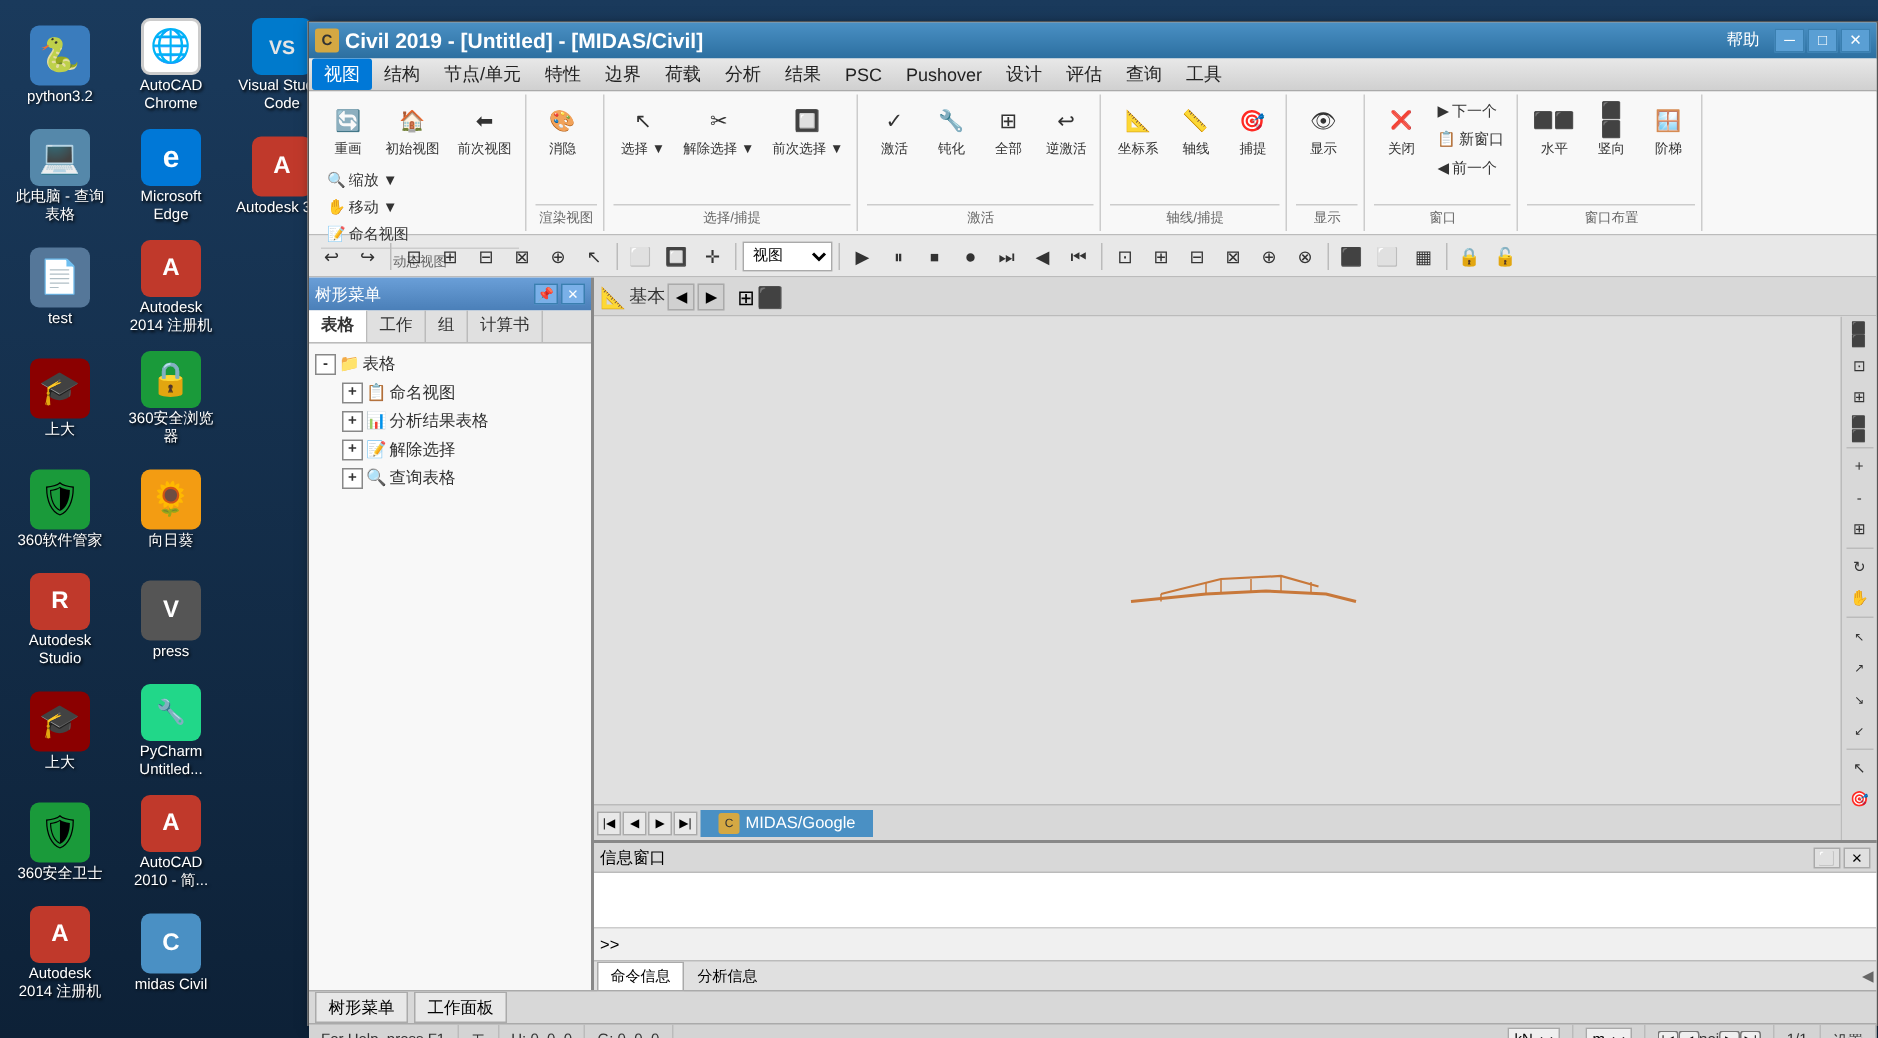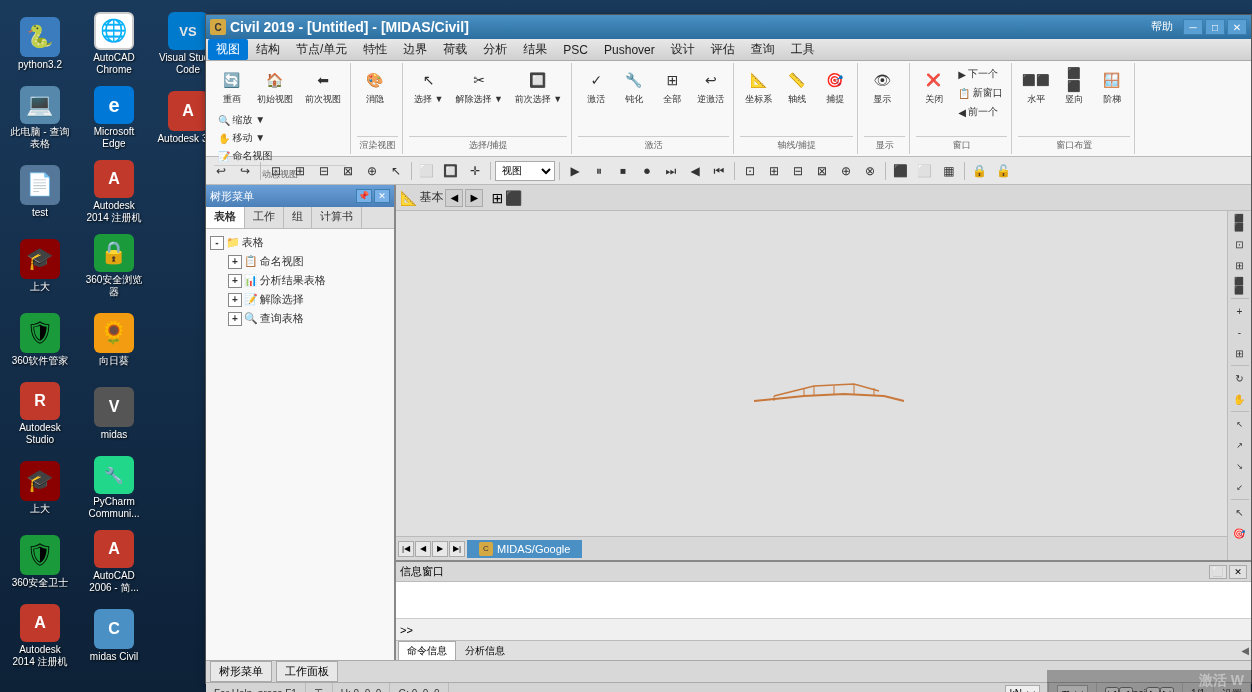--- a/index.html
+++ b/index.html
@@ -559,34 +559,34 @@
       <span class="icon-label">360安全浏览器</span>
     </div>
     <div class="desktop-icon">
       <div class="icon-img" style="background:#f39c12;">
         <span style="font-size:22px;">🌻</span>
       </div>
       <span class="icon-label">向日葵</span>
     </div>
     <div class="desktop-icon">
       <div class="icon-img" style="background:#555;color:white;font-size:16px;font-weight:bold;">V</div>
-      <span class="icon-label">midas</span>
+      <span class="icon-label">press</span>
     </div>
 
     <div class="desktop-icon">
       <div class="icon-img" style="background:#21d789;">
         <span style="font-size:16px;">🔧</span>
       </div>
-      <span class="icon-label">PyCharm Communi...</span>
+      <span class="icon-label">PyCharm Untitled...</span>
     </div>
     <div class="desktop-icon">
       <div class="icon-img" style="background:#c0392b;">
         <span style="font-size:16px;color:white;font-weight:bold;">A</span>
       </div>
-      <span class="icon-label">AutoCAD 2006 - 简...</span>
+      <span class="icon-label">AutoCAD 2010 - 简...</span>
     </div>
     <div class="desktop-icon">
       <div class="icon-img" style="background:#4a90c4;">
         <span style="font-size:16px;color:white;font-weight:bold;">C</span>
       </div>
       <span class="icon-label">midas Civil</span>
     </div>
 
     <div class="desktop-icon">
       <div class="icon-img" style="background:#007acc;">
@@ -1009,17 +1009,14 @@
       <div class="status-section">
         <span>1</span>
         <span>/</span>
         <span>1</span>
       </div>
       <div class="status-section">设置</div>
     </div>
 
   </div>
 
-  <div style="position:absolute;bottom:0;right:0;width:205px;height:22px;background:rgba(0,0,0,0.3);display:flex;align-items:center;justify-content:flex-end;padding-right:8px;">
-    <span style="color:rgba(255,255,255,0.4);font-size:14px;font-weight:bold;">激活 W</span>
-  </div>
 
 </div>
 
 </body></html>

